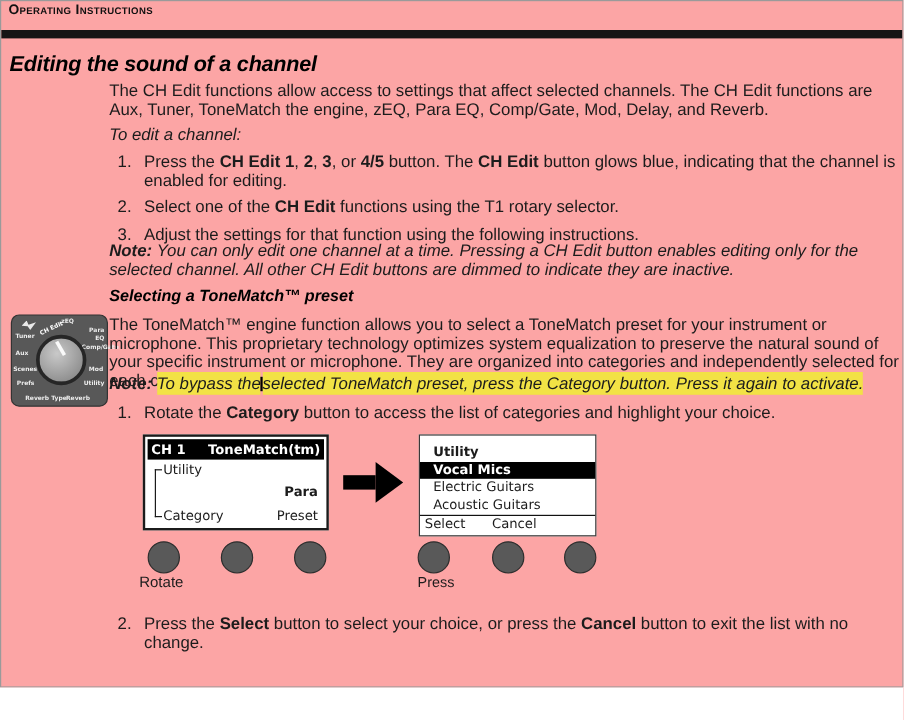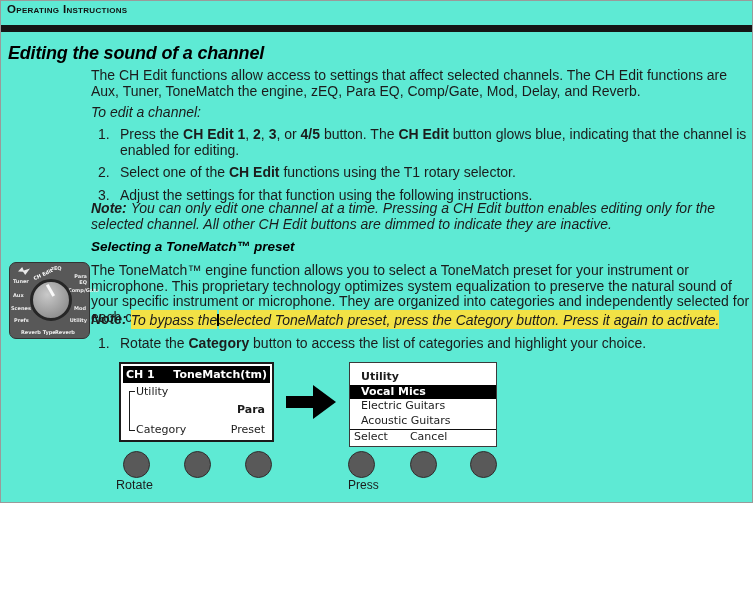--- a/index.html
+++ b/index.html
@@ -1,19 +1,19 @@
 <!DOCTYPE html>
 <html style="--highlight: #f2e245; --rule: #151515; --button-fill: #595959; --knob-panel: #585858; --lcd-selected-bg: #000000;"><head>
 <meta charset="utf-8">
 <style>
   html,body { margin:0; padding:0; background:#fff; }
   .page, .page * { box-sizing:border-box; }
   .page {
-    position:relative; width:753px; height:503px; overflow:hidden;
-    background:#5eead4; border:1px solid #9a9a9a;
+    position:relative; width:753px; height:573px; overflow:hidden;
+    background:#fca5a5; border:1px solid #9a9a9a;
     font-family:"Liberation Sans", sans-serif; color:#1c1c1c;
   }
   .running-header {
     position:absolute; left:6px; top:2px; font-size:11.5px; font-weight:bold;
     font-variant:small-caps; letter-spacing:.3px; color:#111;
   }
   .top-rule { position:absolute; left:0; top:24px; width:100%; height:7px; background:var(--rule,#151515); }
   .doc-title { position:absolute; left:7px; top:42px; margin:0; font-size:18px; font-weight:bold; font-style:italic; letter-spacing:-.2px; color:#000; }
   .body-text { font-size:14px; line-height:15.5px; }
   .intro   { position:absolute; left:90px; top:67px;  width:658px; margin:0; }
@@ -184,17 +184,18 @@
   <div class="panel-btn b4"></div>
   <div class="panel-btn b5"></div>
   <div class="panel-btn b6"></div>
 
   <span class="rotate-label">Rotate</span>
   <span class="press-label">Press</span>
 
   <div class="dstep2 body-text">
     <div class="step">
       <span class="num">2.</span>
+      <span class="txt"><span>Press the </span><span style="font-weight: bold;">Select</span><span> button to select your choice, or press the </span><span style="font-weight: bold;">Cancel</span><span> button to exit the list with no change.</span></span>
     </div>
   </div>
 
   <span class="page-number">20</span>
 </div>
 
 </body></html>

